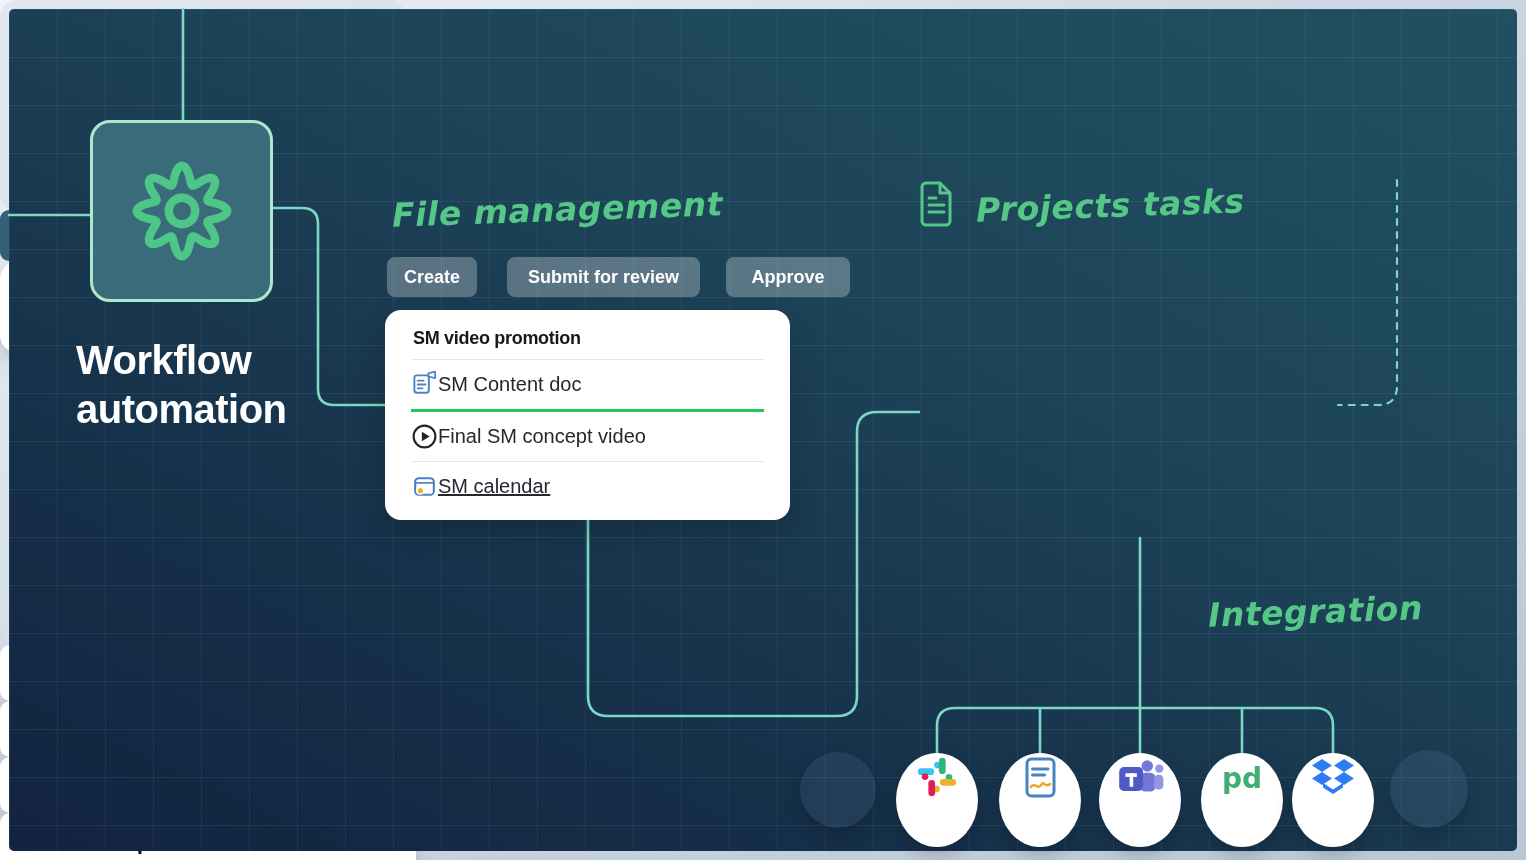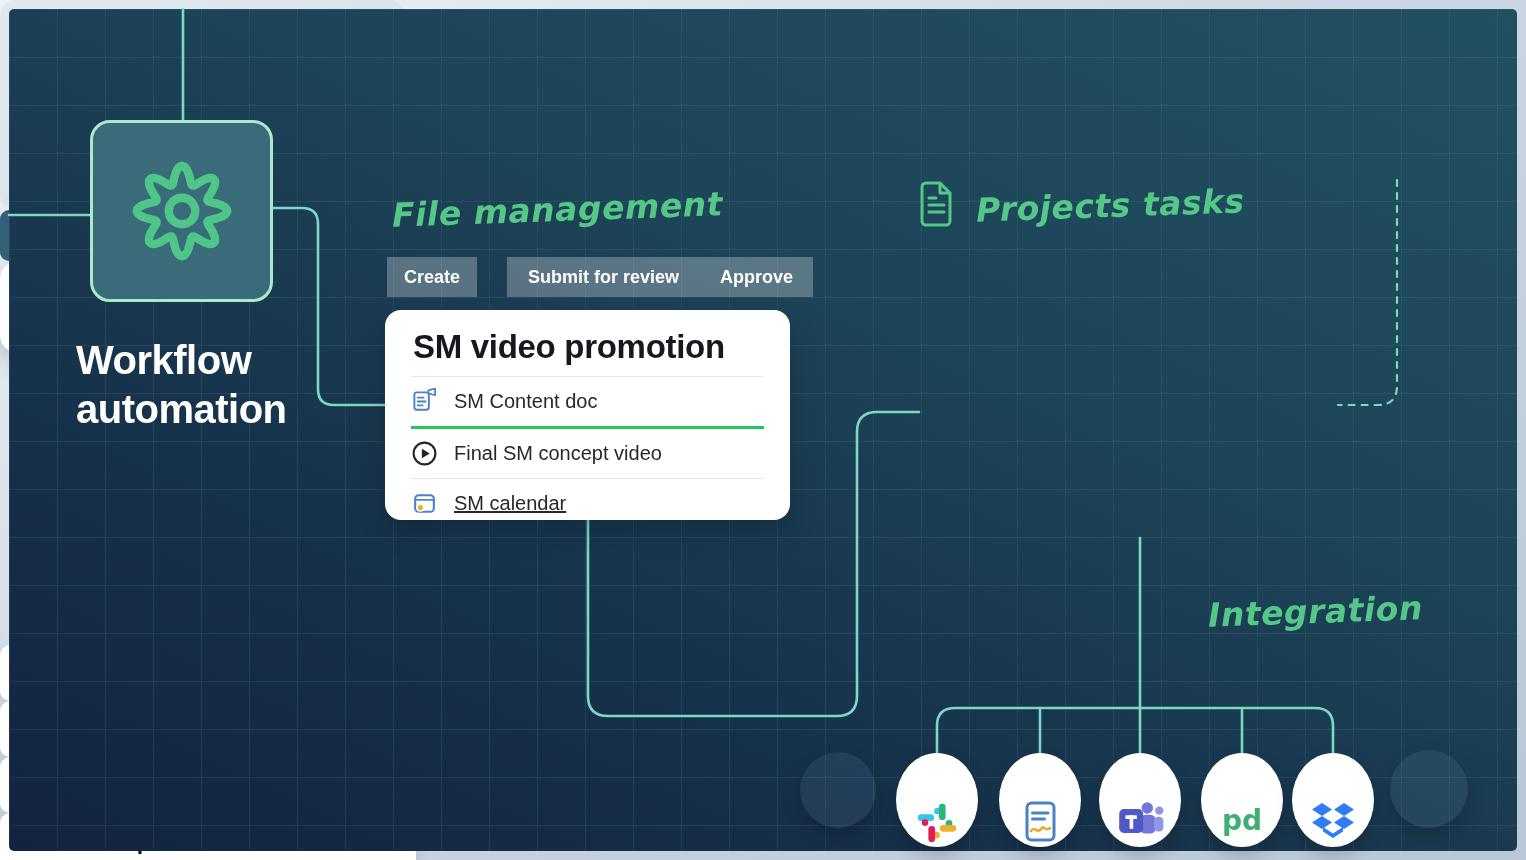--- a/index.html
+++ b/index.html
@@ -15,43 +15,43 @@
   svg.connectors{position:absolute;left:0;top:0;z-index:1;}
   .node,.card,.pill,.label,.circle{position:absolute;box-sizing:border-box;}
   .script{font-family:"DejaVu Sans", sans-serif;font-style:italic;font-weight:600;
           color:#55c786;font-size:33px;letter-spacing:.5px;transform:rotate(-2deg);
           white-space:nowrap;z-index:3;}
   .gear-node{left:90px;top:120px;width:183px;height:182px;background:#3a6b7a;
              border:3px solid #ace9cb;border-radius:20px;z-index:3;
              display:flex;align-items:center;justify-content:center;}
   .wf-title{left:76px;top:336px;width:260px;color:#ffffff;font-size:40px;line-height:1.22;
             font-weight:700;letter-spacing:-.5px;z-index:3;}
-  .pill{top:257px;height:40px;background:rgba(255,255,255,0.28);border-radius:0;
+  .pill{top:257px;height:40px;background:rgba(255,255,255,0.28);border-radius:8px;
         color:#fff;font-size:18px;font-weight:600;display:flex;align-items:center;
         justify-content:center;z-index:3;}
   .ghost-card{left:413px;top:338px;width:405px;height:210px;border-radius:16px;
               background:rgba(205,218,228,0.42);z-index:2;}
   .sm-card{left:385px;top:310px;width:405px;height:210px;background:#fff;border-radius:16px;
            z-index:3;box-shadow:0 12px 28px rgba(0,0,0,0.18);padding:16px 26px 0 26px;}
-  .sm-title{font-size:33px;font-weight:700;color:#15181e;letter-spacing:-.3px;margin:2px 0 10px 2px;}
-  .sm-row{display:flex;align-items:center;gap:16px;height:49px;border-top:1px solid #e4e7eb;
+  .sm-title{font-size:18px;font-weight:700;color:#15181e;letter-spacing:-.3px;margin:2px 0 10px 2px;}
+  .sm-row{display:flex;align-items:center;height:49px;border-top:1px solid #e4e7eb;
           font-size:20px;font-weight:500;color:#25282e;}
   .sm-row:first-of-type{border-top:none;}
   .btn-input{left:428px;top:607px;width:314px;height:51px;background:#336179;border-radius:9px;
              display:flex;align-items:center;gap:14px;padding-left:16px;color:#fff;
              font-size:23px;font-weight:700;z-index:3;}
   .logo-box{background:#fff;border-radius:18px;z-index:3;display:flex;align-items:center;
             justify-content:center;box-shadow:0 10px 22px rgba(0,0,0,0.18);}
   .panel{left:918px;top:245px;width:414px;height:292px;border-radius:18px;
          background:rgba(222,234,240,0.28);z-index:2;}
   .task-row{left:932px;width:386px;height:56px;background:#fff;border-radius:10px;z-index:3;
             display:flex;align-items:center;padding-left:30px;font-size:23px;font-weight:700;
             color:#15181e;letter-spacing:-.2px;box-shadow:0 6px 14px rgba(0,0,0,0.10);}
   .circle{width:82px;height:94px;border-radius:50%;background:#fff;top:753px;z-index:3;
-          display:flex;align-items:flex-end;justify-content:center;
+          display:flex;align-items:flex-start;justify-content:center;
           box-shadow:0 8px 18px rgba(0,0,0,0.20);}
   .faint{border-radius:50%;background:rgba(125,155,190,0.13);z-index:2;}
 </style>
 </head>
 <body>
 
 <div class="stage">
   <div class="canvas"></div>
 
   <svg class="connectors" width="1526" height="860" viewBox="0 0 1526 860">
@@ -76,21 +76,21 @@
       <path id="gear-path" fill="none" stroke="#4ec687" stroke-width="8.5" stroke-linejoin="round" d="M106.00 60.00L105.52 61.79L104.14 63.47L102.00 64.97L99.29 66.22L96.29 67.22L93.27 67.99L90.52 68.61L88.26 69.18L86.68 69.84L85.87 70.72L85.83 71.91L86.48 73.49L87.67 75.49L89.18 77.88L90.76 80.56L92.18 83.38L93.21 86.18L93.67 88.76L93.46 90.93L92.53 92.53L90.93 93.46L88.76 93.67L86.18 93.21L83.38 92.18L80.56 90.76L77.88 89.18L75.49 87.67L73.49 86.48L71.91 85.83L70.72 85.87L69.84 86.68L69.18 88.26L68.61 90.52L67.99 93.27L67.22 96.29L66.22 99.29L64.97 102.00L63.47 104.14L61.79 105.52L60.00 106.00L58.21 105.52L56.53 104.14L55.03 102.00L53.78 99.29L52.78 96.29L52.01 93.27L51.39 90.52L50.82 88.26L50.16 86.68L49.28 85.87L48.09 85.83L46.51 86.48L44.51 87.67L42.12 89.18L39.44 90.76L36.62 92.18L33.82 93.21L31.24 93.67L29.07 93.46L27.47 92.53L26.54 90.93L26.33 88.76L26.79 86.18L27.82 83.38L29.24 80.56L30.82 77.88L32.33 75.49L33.52 73.49L34.17 71.91L34.13 70.72L33.32 69.84L31.74 69.18L29.48 68.61L26.73 67.99L23.71 67.22L20.71 66.22L18.00 64.97L15.86 63.47L14.48 61.79L14.00 60.00L14.48 58.21L15.86 56.53L18.00 55.03L20.71 53.78L23.71 52.78L26.73 52.01L29.48 51.39L31.74 50.82L33.32 50.16L34.13 49.28L34.17 48.09L33.52 46.51L32.33 44.51L30.82 42.12L29.24 39.44L27.82 36.62L26.79 33.82L26.33 31.24L26.54 29.07L27.47 27.47L29.07 26.54L31.24 26.33L33.82 26.79L36.62 27.82L39.44 29.24L42.12 30.82L44.51 32.33L46.51 33.52L48.09 34.17L49.28 34.13L50.16 33.32L50.82 31.74L51.39 29.48L52.01 26.73L52.78 23.71L53.78 20.71L55.03 18.00L56.53 15.86L58.21 14.48L60.00 14.00L61.79 14.48L63.47 15.86L64.97 18.00L66.22 20.71L67.22 23.71L67.99 26.73L68.61 29.48L69.18 31.74L69.84 33.32L70.72 34.13L71.91 34.17L73.49 33.52L75.49 32.33L77.88 30.82L80.56 29.24L83.38 27.82L86.18 26.79L88.76 26.33L90.93 26.54L92.53 27.47L93.46 29.07L93.67 31.24L93.21 33.82L92.18 36.62L90.76 39.44L89.18 42.12L87.67 44.51L86.48 46.51L85.83 48.09L85.87 49.28L86.68 50.16L88.26 50.82L90.52 51.39L93.27 52.01L96.29 52.78L99.29 53.78L102.00 55.03L104.14 56.53L105.52 58.21L106.00 60.00Z"></path>
       <circle cx="60" cy="60" r="13.5" fill="none" stroke="#4ec687" stroke-width="8.5"></circle>
     </svg>
   </div>
   <div class="label wf-title">Workflow automation</div>
 
   <div class="label script" style="left:392px;top:190px;">File management</div>
 
   <div class="pill" style="left:387px;width:90px;">Create</div>
   <div class="pill" style="left:507px;width:193px;">Submit for review</div>
-  <div class="pill" style="left:700px;width:113px;">Approve</div>
+  <div class="pill" style="left:726px;width:124px;">Approve</div>
 
   <div class="ghost-card"></div>
   <div class="card sm-card">
     <div class="sm-title">SM video promotion</div>
     <div class="sm-row">
       <svg width="27" height="27" viewBox="0 0 28 28">
         <rect x="3.5" y="4.5" width="15" height="18" rx="2.5" fill="none" stroke="#4a82c4" stroke-width="2"></rect>
         <path d="M7,10 H13 M7,14 H15 M7,18 H12" stroke="#4a82c4" stroke-width="2" stroke-linecap="round"></path>
         <polygon points="18,2.5 25,0.5 25,7.5 18,5.5" fill="none" stroke="#4a82c4" stroke-width="1.8" stroke-linejoin="round"></polygon>
       </svg>

